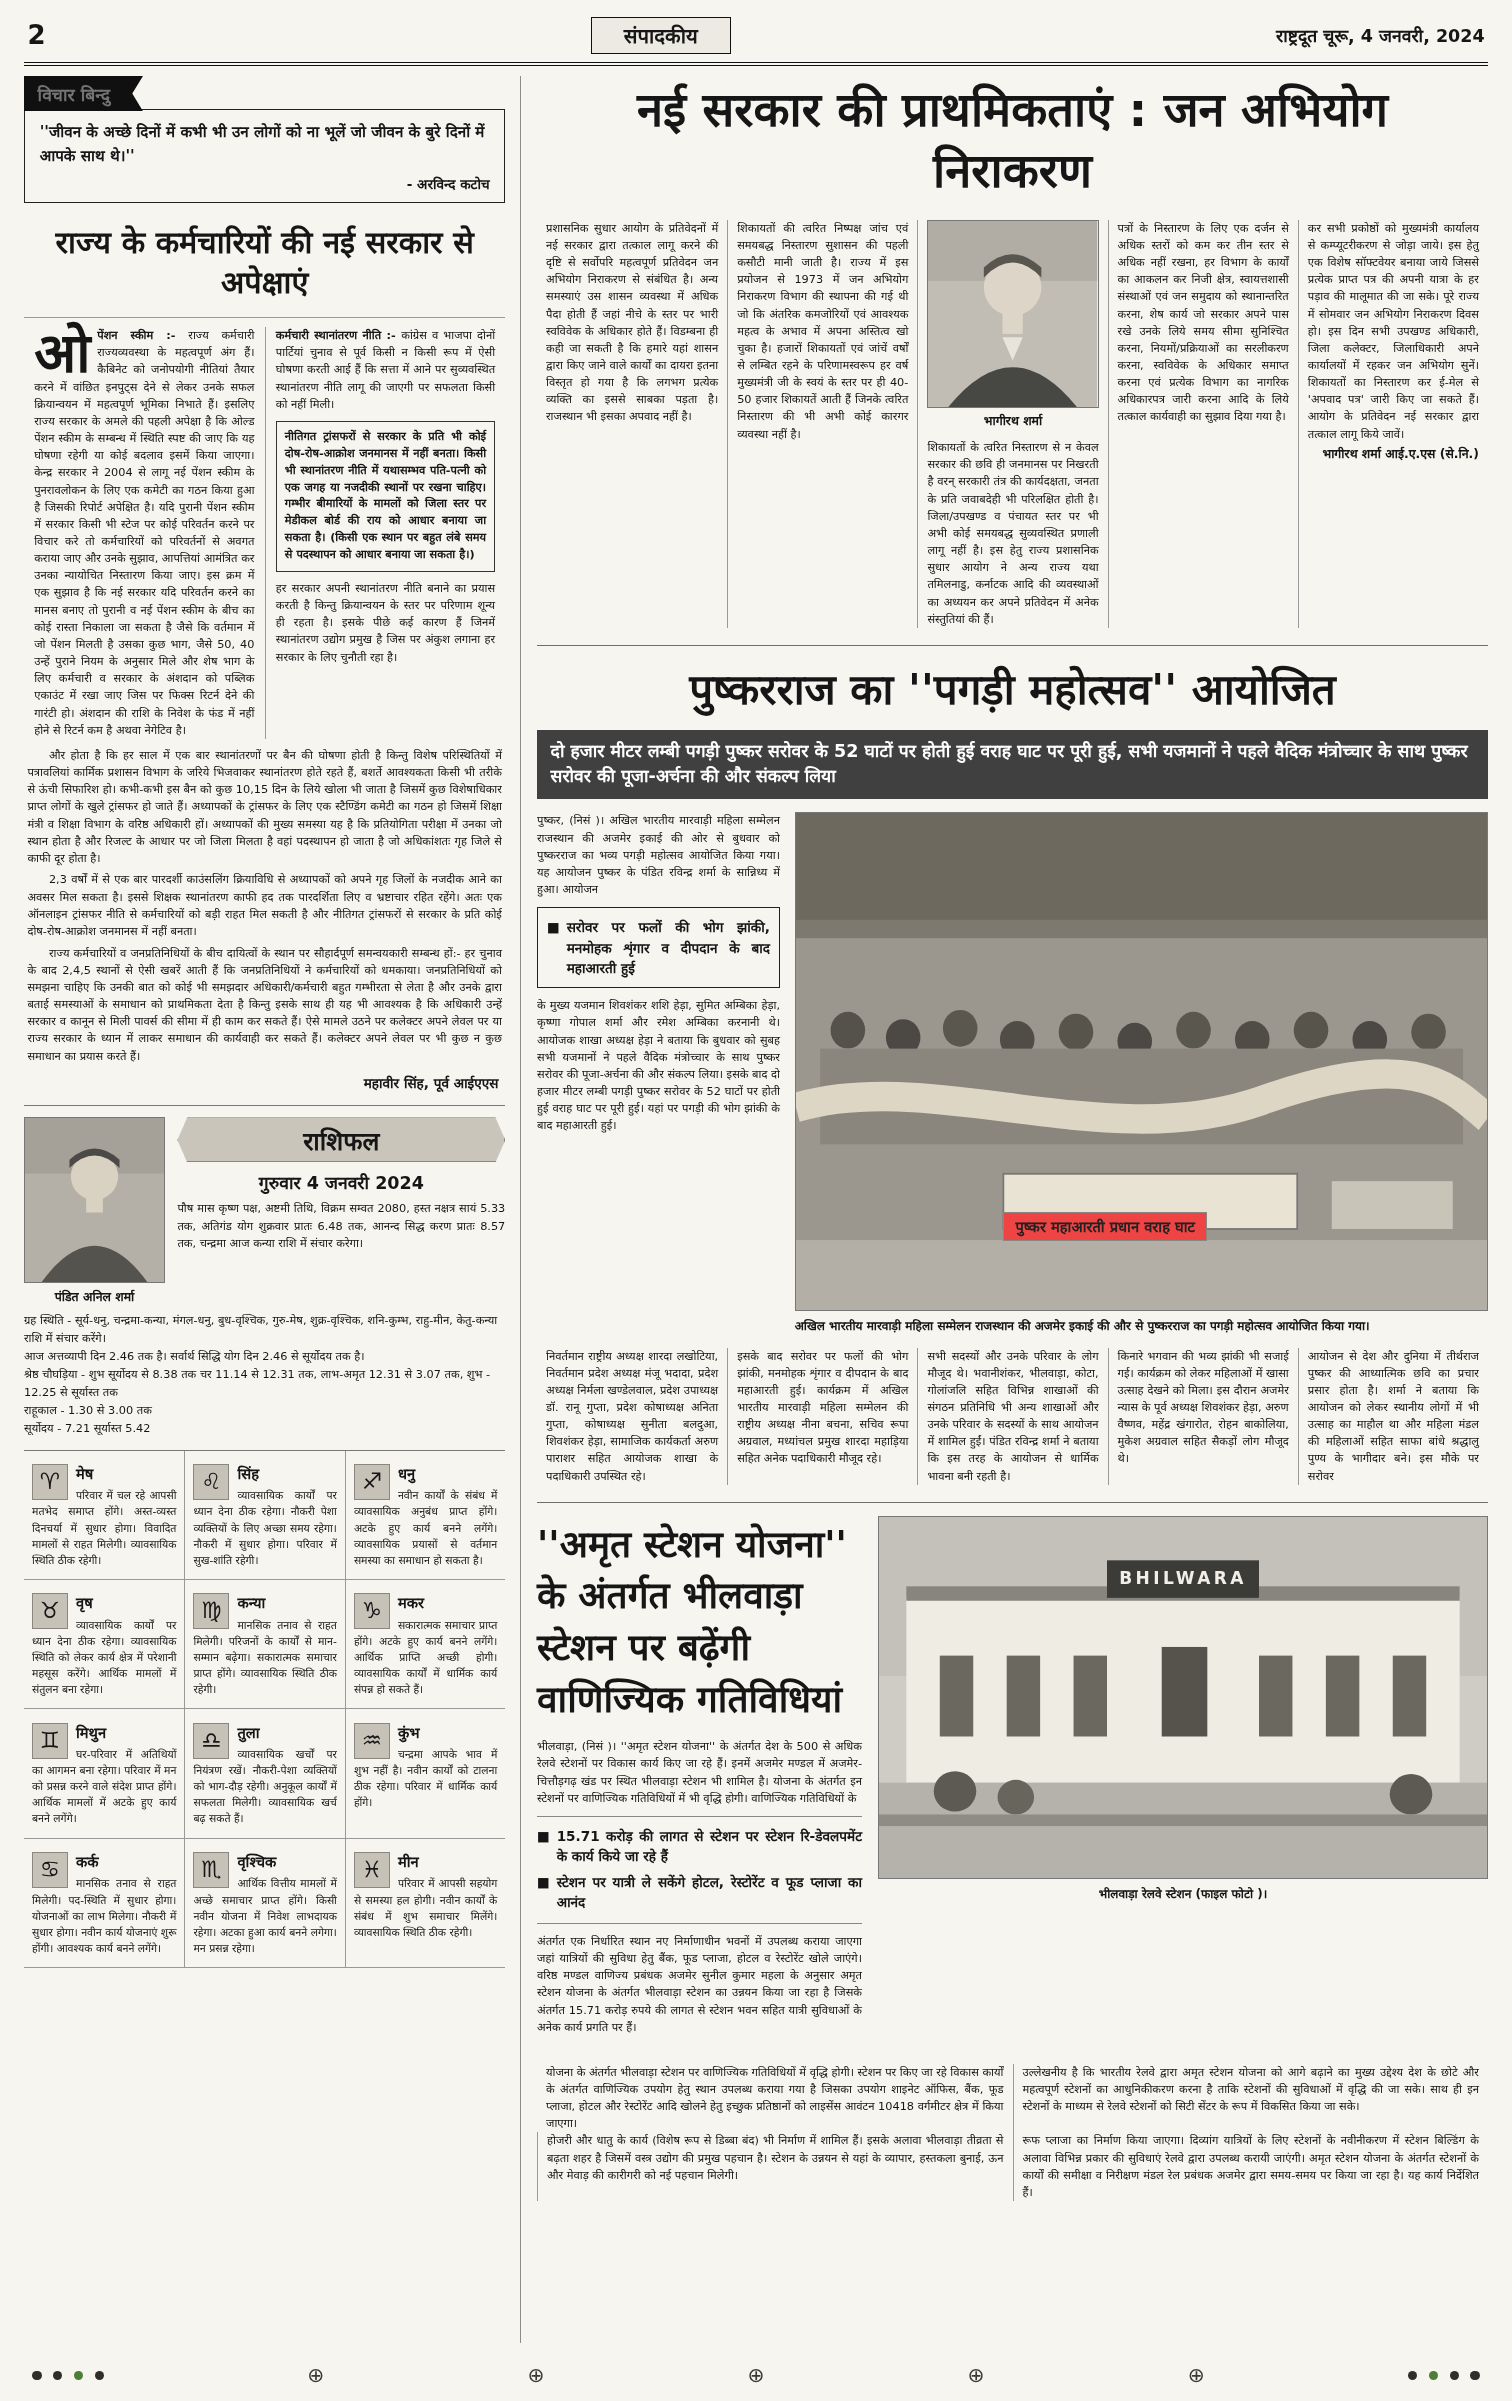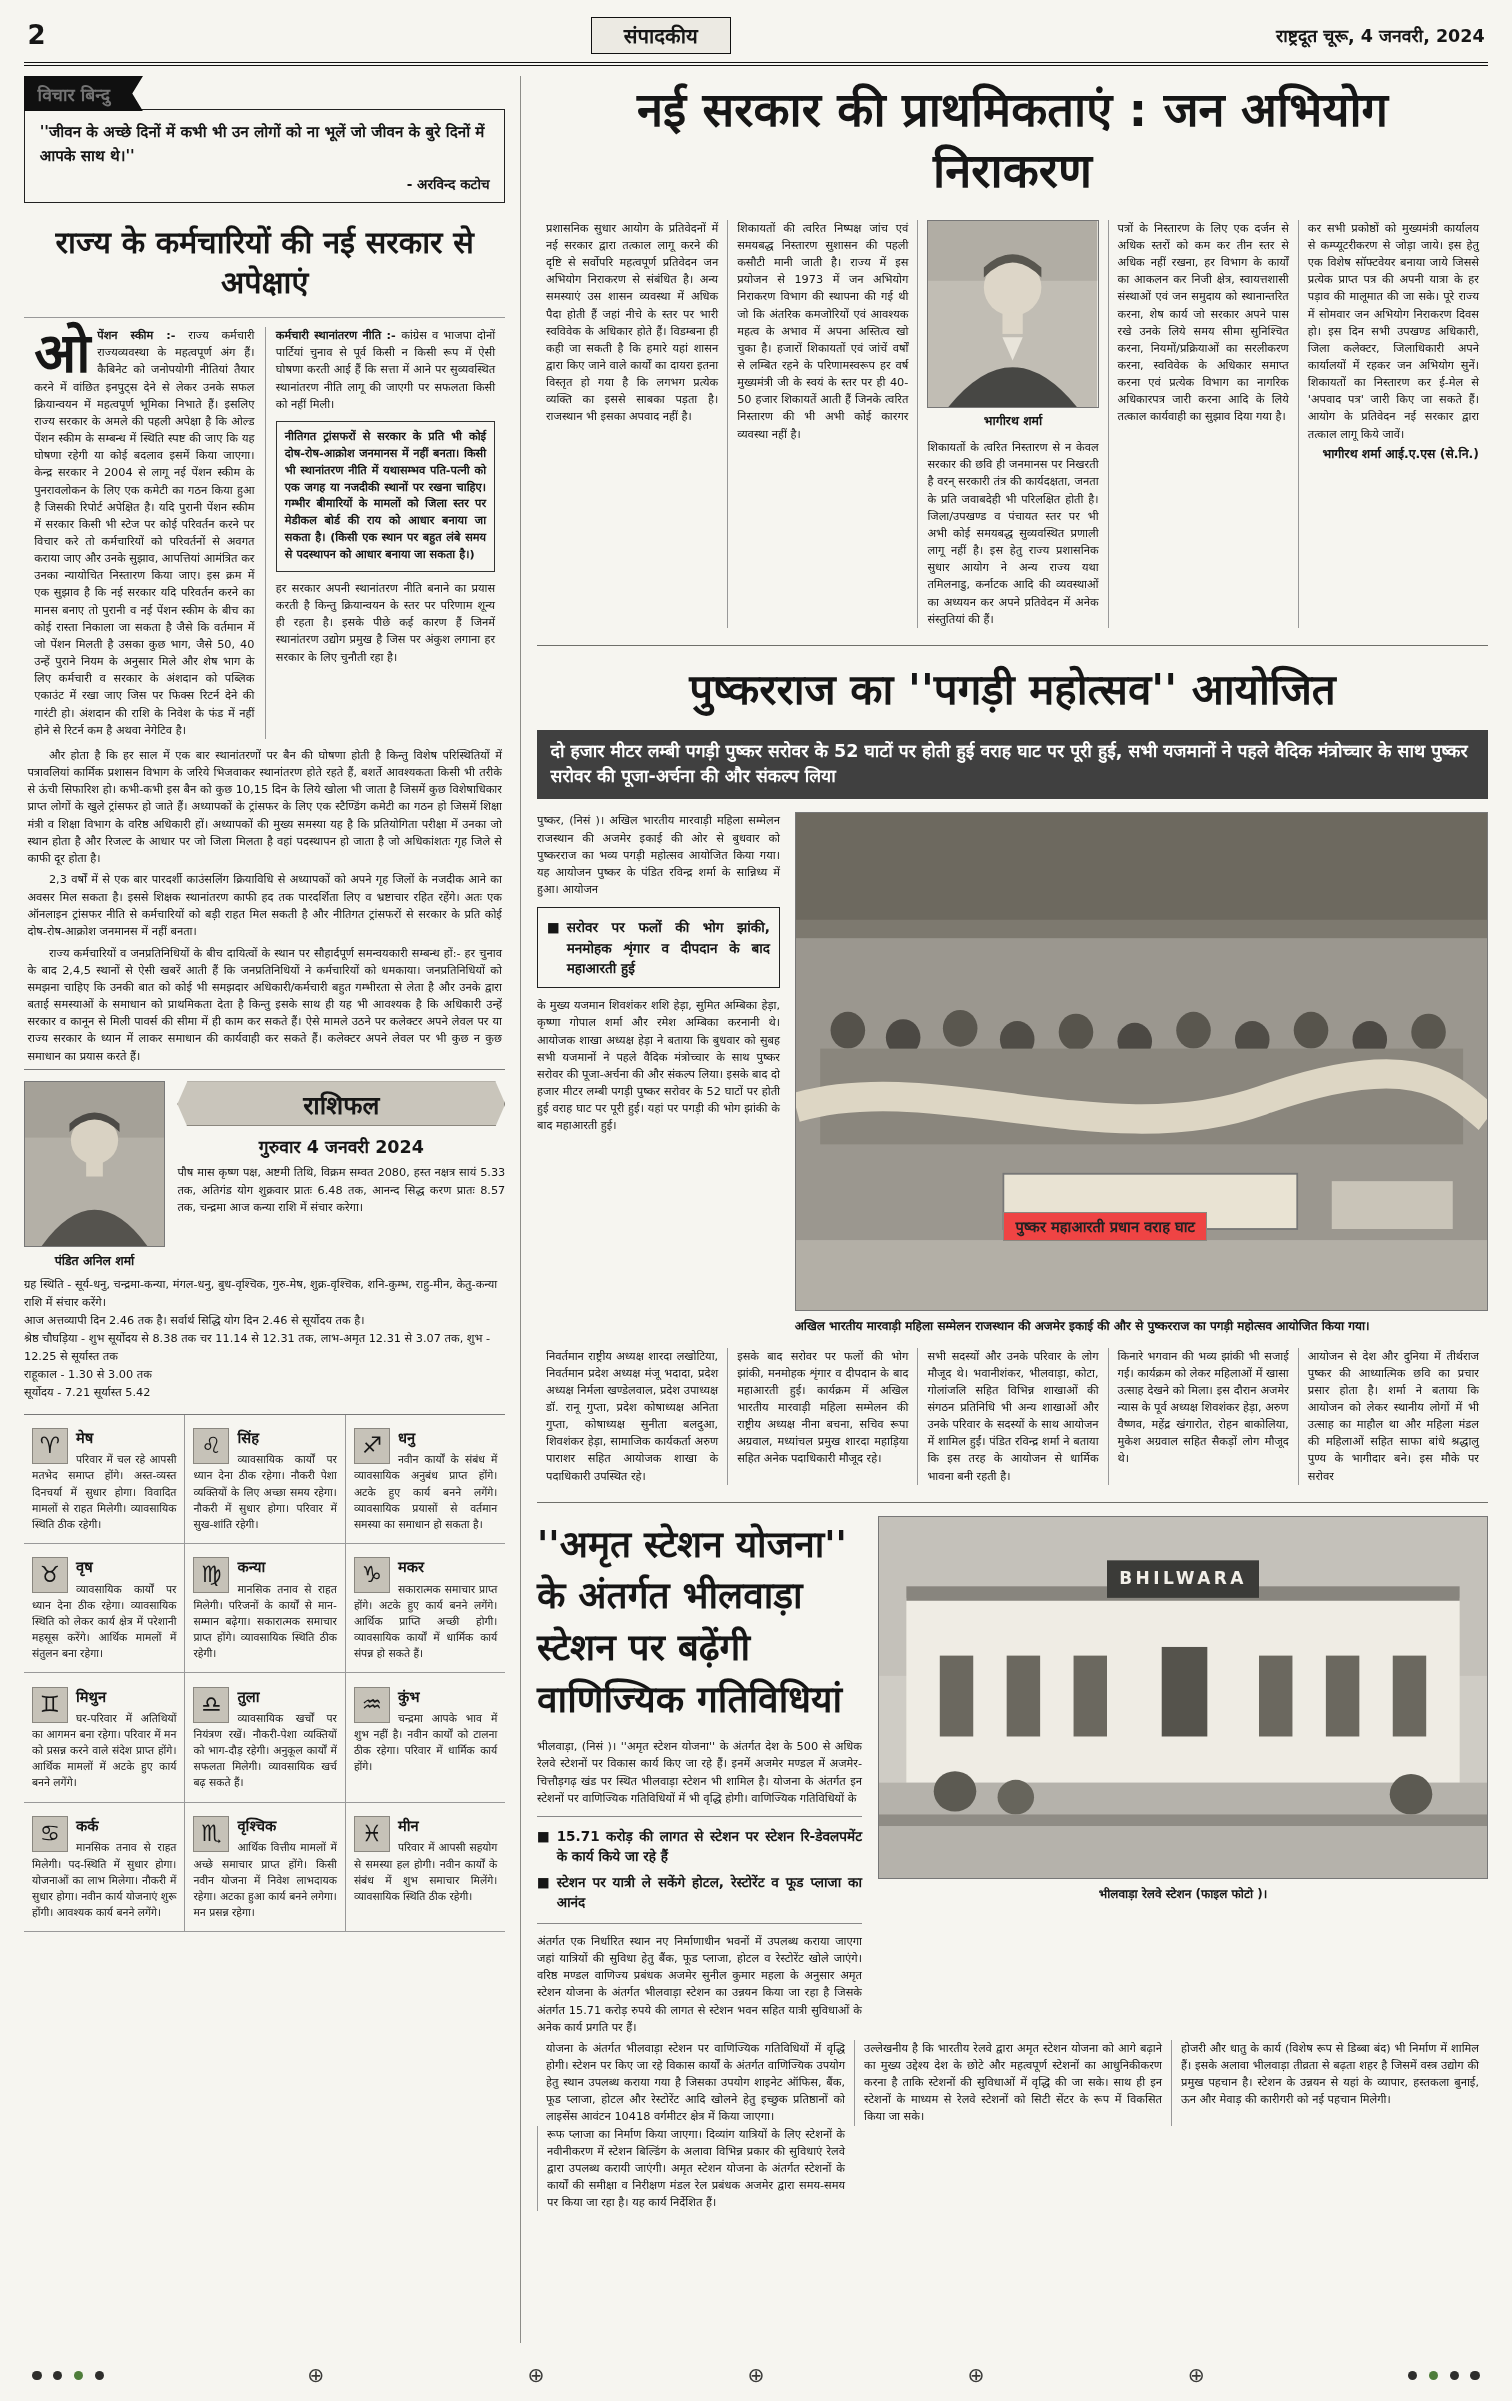--- a/index.html
+++ b/index.html
@@ -76,21 +76,21 @@
   .pg-bcol + .pg-bcol { border-left:0.6px solid #999; }
 
   
   .st-body { display:grid; grid-template-columns:1fr 610px; gap:16px; }
   .st-headline { font-size:37px; font-weight:bold; line-height:1.4; margin:2.3px 0 12.4px; }
   .st-left { font-size:11.3px; line-height:1.52; text-align:justify; }
   .st-bullets { margin:9px 0; border-top:0.6px solid #888; border-bottom:0.6px solid #888; padding:3.4px 0; }
   .st-bullet { display:flex; gap:6.8px; font-weight:bold; font-size:13.6px; line-height:1.45; margin:6.8px 0; }
   .sq { flex:0 0 auto; }
   .st-caption { text-align:center; font-weight:bold; font-size:12px; margin-top:5.6px; }
-  .st-bottom { display:grid; grid-template-columns:repeat(3,1fr); margin-top:4px; }
+  .st-bottom { display:grid; grid-template-columns:repeat(2,1fr); margin-top:28px; }
   .st-bcol { padding:0 9px; font-size:11.3px; line-height:1.52; text-align:justify; }
   .st-bcol + .st-bcol { border-left:0.6px solid #999; }
   .st-sign { position:absolute; top:14%; left:50%; transform:translateX(-50%); color:#f2efe8; font-weight:bold; font-size:17px; letter-spacing:3.4px; }
 
   
   .page-footer { display:flex; align-items:center; justify-content:space-between; margin-top:17px; padding:3.4px 8px; }
   .dotgrp { display:flex; gap:11.3px; }
   .dot { width:9.6px; height:9.6px; border-radius:50%; background:#2e2e2c; display:inline-block; }
   .cross { font-size:20.3px; color:#3a3a38; }
 </style>
@@ -130,20 +130,21 @@
             <span>कांग्रेस व भाजपा दोनों पार्टियां चुनाव से पूर्व किसी न किसी रूप में ऐसी घोषणा करती आई हैं कि सत्ता में आने पर सुव्यवस्थित स्थानांतरण नीति लागू की जाएगी पर सफलता किसी को नहीं मिली।</span>
             <div class="emph-box">नीतिगत ट्रांसफरों से सरकार के प्रति भी कोई दोष-रोष-आक्रोश जनमानस में नहीं बनता। किसी भी स्थानांतरण नीति में यथासम्भव पति-पत्नी को एक जगह या नजदीकी स्थानों पर रखना चाहिए। गम्भीर बीमारियों के मामलों को जिला स्तर पर मेडीकल बोर्ड की राय को आधार बनाया जा सकता है। (किसी एक स्थान पर बहुत लंबे समय से पदस्थापन को आधार बनाया जा सकता है।)</div>
             <span>हर सरकार अपनी स्थानांतरण नीति बनाने का प्रयास करती है किन्तु क्रियान्वयन के स्तर पर परिणाम शून्य ही रहता है। इसके पीछे कई कारण हैं जिनमें स्थानांतरण उद्योग प्रमुख है जिस पर अंकुश लगाना हर सरकार के लिए चुनौती रहा है।</span>
           </div>
         </div>
         <div class="art1-full">
           <p>और होता है कि हर साल में एक बार स्थानांतरणों पर बैन की घोषणा होती है किन्तु विशेष परिस्थितियों में पत्रावलियां कार्मिक प्रशासन विभाग के जरिये भिजवाकर स्थानांतरण होते रहते हैं, बशर्ते आवश्यकता किसी भी तरीके से ऊंची सिफारिश हो। कभी-कभी इस बैन को कुछ 10,15 दिन के लिये खोला भी जाता है जिसमें कुछ विशेषाधिकार प्राप्त लोगों के खुले ट्रांसफर हो जाते हैं। अध्यापकों के ट्रांसफर के लिए एक स्टैण्डिंग कमेटी का गठन हो जिसमें शिक्षा मंत्री व शिक्षा विभाग के वरिष्ठ अधिकारी हों। अध्यापकों की मुख्य समस्या यह है कि प्रतियोगिता परीक्षा में उनका जो स्थान होता है और रिजल्ट के आधार पर जो जिला मिलता है वहां पदस्थापन हो जाता है जो अधिकांशतः गृह जिले से काफी दूर होता है।</p>
           <p>2,3 वर्षों में से एक बार पारदर्शी काउंसलिंग क्रियाविधि से अध्यापकों को अपने गृह जिलों के नजदीक आने का अवसर मिल सकता है। इससे शिक्षक स्थानांतरण काफी हद तक पारदर्शिता लिए व भ्रष्टाचार रहित रहेंगे। अतः एक ऑनलाइन ट्रांसफर नीति से कर्मचारियों को बड़ी राहत मिल सकती है और नीतिगत ट्रांसफरों से सरकार के प्रति कोई दोष-रोष-आक्रोश जनमानस में नहीं बनता।</p>
           <p>राज्य कर्मचारियों व जनप्रतिनिधियों के बीच दायित्वों के स्थान पर सौहार्दपूर्ण समन्वयकारी सम्बन्ध हों:- हर चुनाव के बाद 2,4,5 स्थानों से ऐसी खबरें आती हैं कि जनप्रतिनिधियों ने कर्मचारियों को धमकाया। जनप्रतिनिधियों को समझना चाहिए कि उनकी बात को कोई भी समझदार अधिकारी/कर्मचारी बहुत गम्भीरता से लेता है और उनके द्वारा बताई समस्याओं के समाधान को प्राथमिकता देता है किन्तु इसके साथ ही यह भी आवश्यक है कि अधिकारी उन्हें सरकार व कानून से मिली पावर्स की सीमा में ही काम कर सकते हैं। ऐसे मामले उठने पर कलेक्टर अपने लेवल पर या राज्य सरकार के ध्यान में लाकर समाधान की कार्यवाही कर सकते हैं। कलेक्टर अपने लेवल पर भी कुछ न कुछ समाधान का प्रयास करते हैं।</p>
         </div>
+        <div class="sig">महावीर सिंह, पूर्व आईएएस</div>
       </div>
 
       <div class="thick-rule"></div>
 
       <div>
         <div class="rashi-head">
           <div>
             <div class="photo-frame">
               <svg viewBox="0 0 100 118" preserveAspectRatio="none" style="width:100%;height:164px;display:block;">
                 <rect width="100" height="118" fill="#b4b0a7"></rect>

